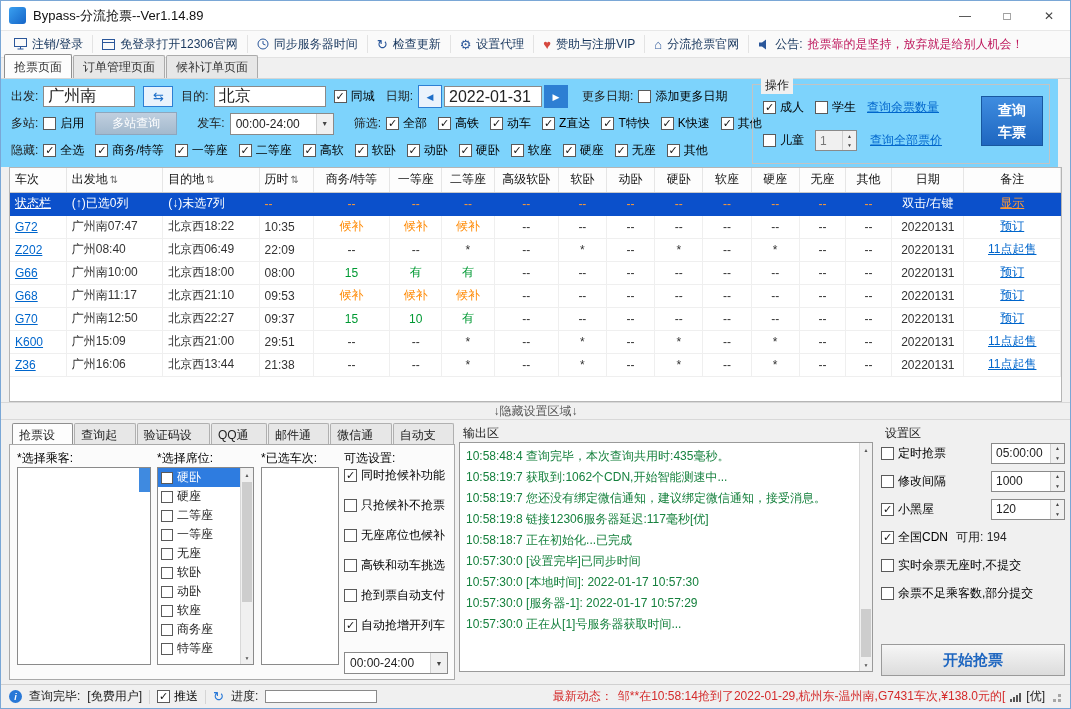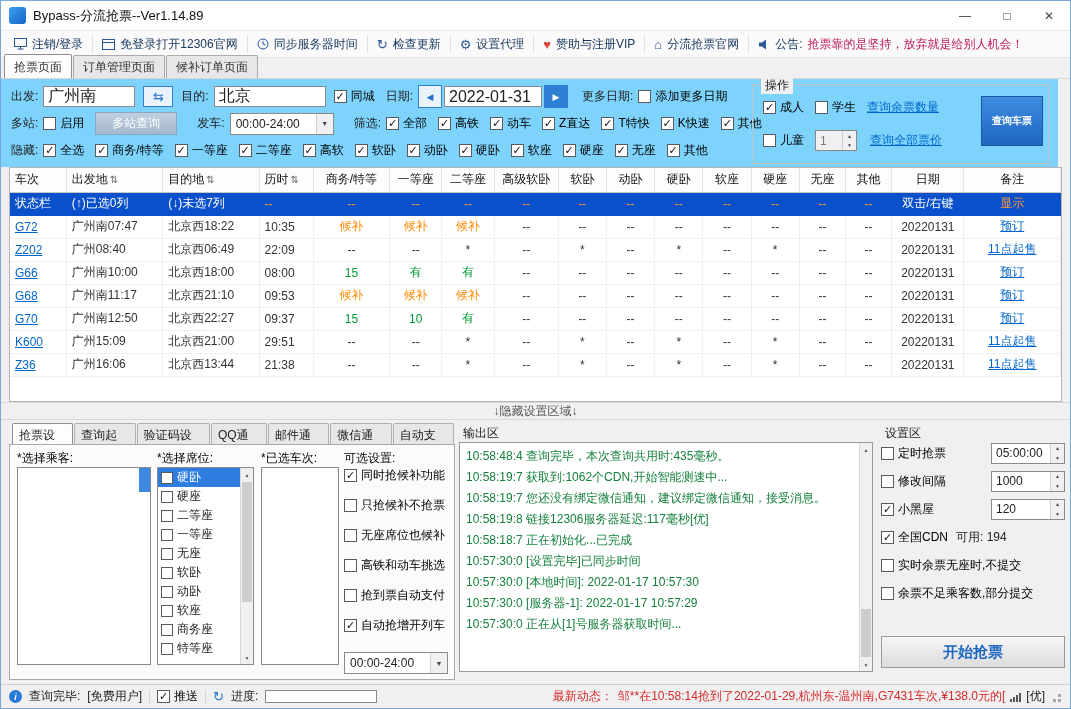--- a/index.html
+++ b/index.html
@@ -50,30 +50,30 @@
 .spin .arr{display:flex;flex-direction:column;border-left:1px solid #cfcfcf;width:14px}
 .spin .arr span{flex:1;display:flex;align-items:center;justify-content:center;background:#f0f0f0}
 .spin .arr .up::after{content:"▲";font-size:5px;color:#444}
 .spin .arr .dn::after{content:"▼";font-size:5px;color:#444}
 .mbtn{height:23px;padding:0 16px;border:1px solid #8ea6bd;background:linear-gradient(#c0cfdf,#a3b9cd);color:#fff;display:inline-flex;align-items:center}
 
 .opbox{position:absolute;right:8px;top:5px;width:298px;height:80px;border:1px solid #c3c3c3}
 .opleg{position:absolute;top:-8px;left:8px;background:#f0f0f0;padding:0 4px}
 .oprow{position:absolute;left:10px;display:flex;align-items:center}
 .lnk{color:#0066cc;text-decoration:underline;cursor:pointer}
-.qbtn{position:absolute;right:6px;top:11px;width:62px;height:50px;background:linear-gradient(#3f8de0,#1e66c0);border:1px solid #18579f;color:#fff;font-size:10px;font-weight:bold;display:flex;align-items:center;justify-content:center;text-align:center;padding:4px 10px;line-height:1.6}
+.qbtn{position:absolute;right:6px;top:11px;width:62px;height:50px;background:linear-gradient(#3f8de0,#1e66c0);border:1px solid #18579f;color:#fff;font-size:14px;font-weight:bold;display:flex;align-items:center;justify-content:center;text-align:center;padding:4px 10px;line-height:1.6}
 
 .grid{position:absolute;top:166px;left:8px;right:8px;height:235px;background:#fff;border:1px solid #b5b5b5;overflow:hidden}
 table{border-collapse:collapse;table-layout:fixed;width:100%}
 th{font-weight:normal;height:24px;border-right:1px solid #e6e6e6;border-bottom:1px solid #c9c9c9;background:#fdfdfd;text-align:center;white-space:nowrap;overflow:hidden;color:#111}
 td{height:23px;border-right:1px solid #efefef;border-bottom:1px solid #efefef;text-align:center;white-space:nowrap;overflow:hidden;color:#333}
 th:nth-child(-n+4),td:nth-child(-n+4){text-align:left;padding-left:5px}
 .sort::after{content:"⇅";font-size:10px;color:#666;margin-left:2px}
 tr.sel td{background:#0b50cb;color:#fff;border-color:#0b50cb}
-.u{}
+.u{text-decoration:underline}
 .o{color:#ff9a33!important}
 .org{color:#ff8800}
 .grn{color:#009933}
 
 .divider{position:absolute;top:401px;left:0;right:0;height:18px;background:#f0f0f0;border-top:1px solid #d8d8d8;border-bottom:1px solid #d8d8d8;display:flex;align-items:center;justify-content:center;color:#555}
 
 .bottom{position:absolute;top:419px;left:0;right:0;height:266px;background:#f0f0f0}
 .lpanel{position:absolute;left:8px;top:3px;width:446px;height:257px}
 .ltab{border:1px solid #b0b0b0;border-bottom:none;background:#e7e7e7;padding:3px 6px 2px;margin-right:1px;border-radius:2px 2px 0 0}
 .ltab.active{background:#fdfdfd;border-color:#8f8f8f}
@@ -92,21 +92,21 @@
 .sitem .bx{width:12px;height:12px;border:1px solid #5a5a5a;background:#fff;flex:none}
 .optcol{position:absolute;left:334px;top:22px;width:110px}
 .optcol .cb{display:flex;margin:0 0 13px 0}
 
 .outlabel{position:absolute;left:462px;top:5px}
 .outbox{position:absolute;left:458px;top:22px;width:414px;height:230px;border:1px solid #9a9a9a;background:#fff}
 .olines{position:absolute;left:0;top:0;right:15px;bottom:0;padding:3px 6px;overflow:hidden}
 .olines div{height:21px;line-height:21px;color:#15803d;white-space:nowrap;overflow:hidden}
 
 .setlabel{position:absolute;left:884px;top:5px}
-.spanel{position:absolute;left:880px;top:22px;width:184px;bottom:16px}
+.spanel{position:absolute;left:880px;top:22px;width:184px;bottom:8px}
 .srow{display:flex;align-items:center;height:22px;margin-bottom:6px}
 .srow .cb{margin-right:0}
 .srow .spin{margin-left:auto}
 .startbtn{position:absolute;left:0;right:0;bottom:2px;height:32px;background:linear-gradient(#f6f6f6,#dcdcdc);border:1px solid #9a9a9a;color:#1e66c0;font-size:15px;font-weight:bold;display:flex;align-items:center;justify-content:center}
 
 .statusbar{position:absolute;bottom:0;left:0;right:0;height:24px;background:#f0f0f0;border-top:1px solid #d0d0d0;display:flex;align-items:center;padding:0 8px;gap:7px;white-space:nowrap}
 .infoicon{width:13px;height:13px;border-radius:50%;background:#2878d7;color:#fff;font-size:9px;font-weight:bold;display:inline-flex;align-items:center;justify-content:center;font-style:italic}
 .ssep{width:1px;height:14px;background:#d5d5d5}
 .pbar{width:112px;height:13px;border:1px solid #8a8a8a;background:#fff}
 .red{color:#d42a2a}

